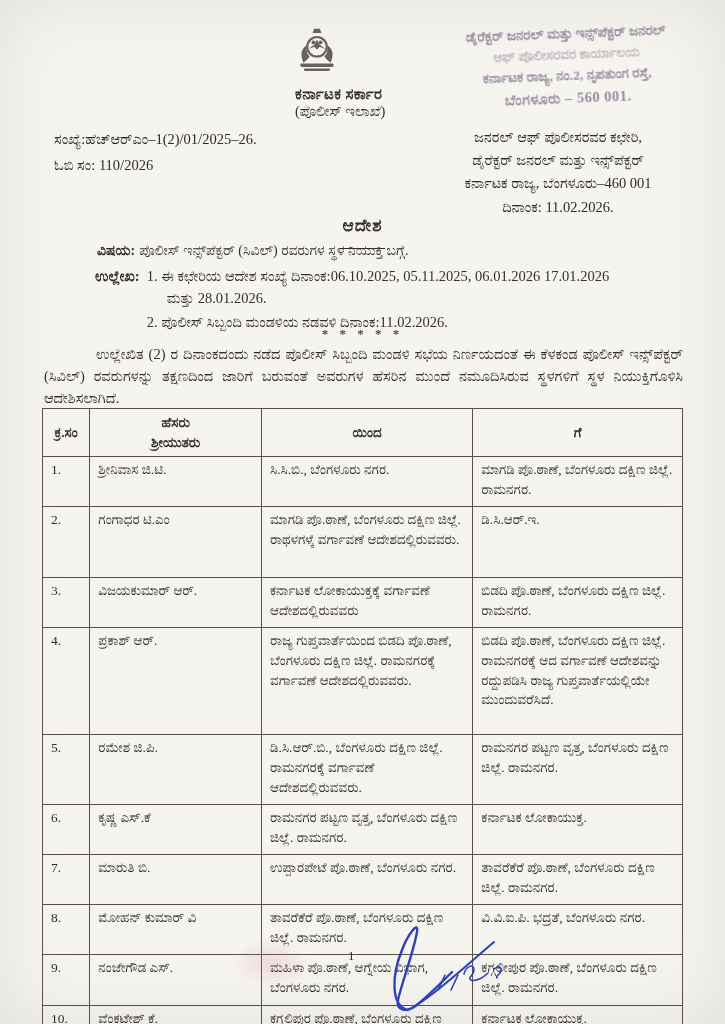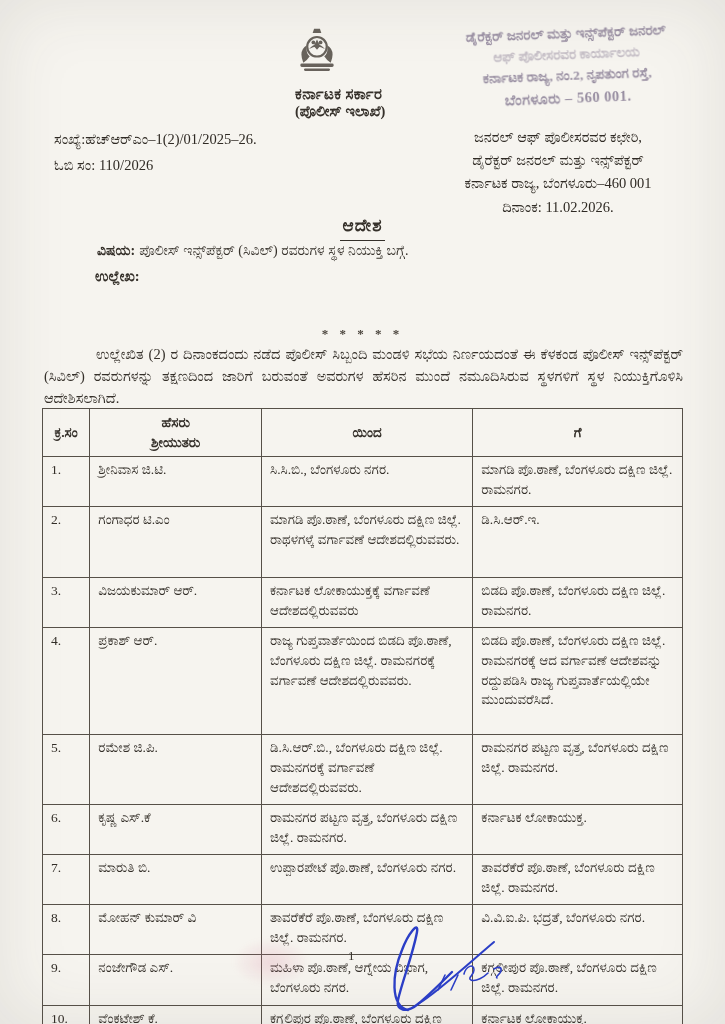--- a/index.html
+++ b/index.html
@@ -7,36 +7,36 @@
     position:relative;width:725px;height:1024px;overflow:hidden;
     background:#f6f4ef;
     box-shadow:inset 0 0 70px rgba(60,55,45,.10);
     font-family:"Liberation Serif","DejaVu Serif",serif;
     color:#35302a;
   }
   
   .emblem-block{position:absolute;left:295px;top:28px;width:150px;text-align:left;}
   .emblem-icon svg{width:44px;height:52px;opacity:.82;}
   .org-line1{font-size:15px;font-weight:700;letter-spacing:.4px;margin-top:2px;}
-  .org-line2{font-size:14.5px;font-weight:700;}
+  .org-line2{font-size:14.5px;font-weight:400;}
   
   .stamp{
     position:absolute;left:416px;top:24px;width:302px;text-align:center;
     transform:rotate(-2.2deg);color:#8d8298;font-weight:700;
     font-size:13.5px;line-height:1.55;filter:blur(.3px);opacity:.9;
   }
   .stamp .s-line2{opacity:.55;}
   .stamp .s-line4{font-size:14.5px;letter-spacing:.5px;}
   
   .ref-block{position:absolute;left:54px;top:126px;font-size:14.5px;line-height:1.8;color:#2f2a24;}
   .office-block{position:absolute;left:430px;top:126px;width:256px;text-align:center;font-size:14.5px;line-height:1.6;color:#2f2a24;}
   
   .order-title{position:absolute;left:0;top:216px;width:100%;text-align:center;
     font-size:17px;font-weight:700;letter-spacing:1px;}
-  .order-title span{border-bottom:1.6px solid #35302a;padding:0 2px 5px;}
+  .order-title span{border-bottom:1.6px solid #35302a;padding:0 2px 13px;}
   .subject{position:absolute;left:97px;top:243px;width:566px;font-size:14px;}
   .subject .lbl{font-weight:700;margin-right:4px;}
   .reference{position:absolute;left:95px;top:266px;width:572px;font-size:14.5px;line-height:1.5;display:flex;}
   .reference .lbl{font-weight:700;margin-right:7px;white-space:nowrap;}
   .ref-items{width:482px;}
   .ref-item{padding-left:20px;text-indent:-20px;margin-bottom:2px;}
   .stars{position:absolute;left:0;top:326px;width:100%;text-align:center;
     font-size:13px;letter-spacing:4px;font-weight:700;color:#4a443c;}
   .body-para{position:absolute;left:44px;top:343px;width:639px;font-size:14.5px;
     line-height:1.52;text-align:justify;text-indent:52px;}
@@ -108,20 +108,24 @@
   <div class="order-title">
     <span>ಆದೇಶ</span>
   </div>
 
   <div class="subject">
     <span class="lbl">ವಿಷಯ:</span><span>ಪೊಲೀಸ್ ಇನ್ಸ್‌ಪೆಕ್ಟರ್ (ಸಿವಿಲ್) ರವರುಗಳ ಸ್ಥಳ ನಿಯುಕ್ತಿ ಬಗ್ಗೆ.</span>
   </div>
 
   <div class="reference">
     <span class="lbl">ಉಲ್ಲೇಖ:</span>
+    <span class="ref-items">
+      <span class="ref-item" style="display:block">1. ಈ ಕಛೇರಿಯ ಆದೇಶ ಸಂಖ್ಯೆ ದಿನಾಂಕ:06.10.2025, 05.11.2025, 06.01.2026 17.01.2026 ಮತ್ತು 28.01.2026.</span>
+      <span class="ref-item" style="display:block">2. ಪೊಲೀಸ್ ಸಿಬ್ಬಂದಿ ಮಂಡಳಿಯ ನಡವಳಿ ದಿನಾಂಕ:11.02.2026.</span>
+    </span>
   </div>
 
   <div class="stars">* * * * *</div>
 
   <div class="body-para">ಉಲ್ಲೇಖಿತ (2) ರ ದಿನಾಂಕದಂದು ನಡೆದ ಪೊಲೀಸ್ ಸಿಬ್ಬಂದಿ ಮಂಡಳಿ ಸಭೆಯ ನಿರ್ಣಯದಂತೆ ಈ ಕೆಳಕಂಡ ಪೊಲೀಸ್ ಇನ್ಸ್‌ಪೆಕ್ಟರ್ (ಸಿವಿಲ್) ರವರುಗಳನ್ನು ತಕ್ಷಣದಿಂದ ಜಾರಿಗೆ ಬರುವಂತೆ ಅವರುಗಳ ಹೆಸರಿನ ಮುಂದೆ ನಮೂದಿಸಿರುವ ಸ್ಥಳಗಳಿಗೆ ಸ್ಥಳ ನಿಯುಕ್ತಿಗೊಳಿಸಿ ಆದೇಶಿಸಲಾಗಿದೆ.</div>
 
   <table class="order-table">
     <thead>
       <tr>
         <th class="col-sl">ಕ್ರ.ಸಂ</th>

